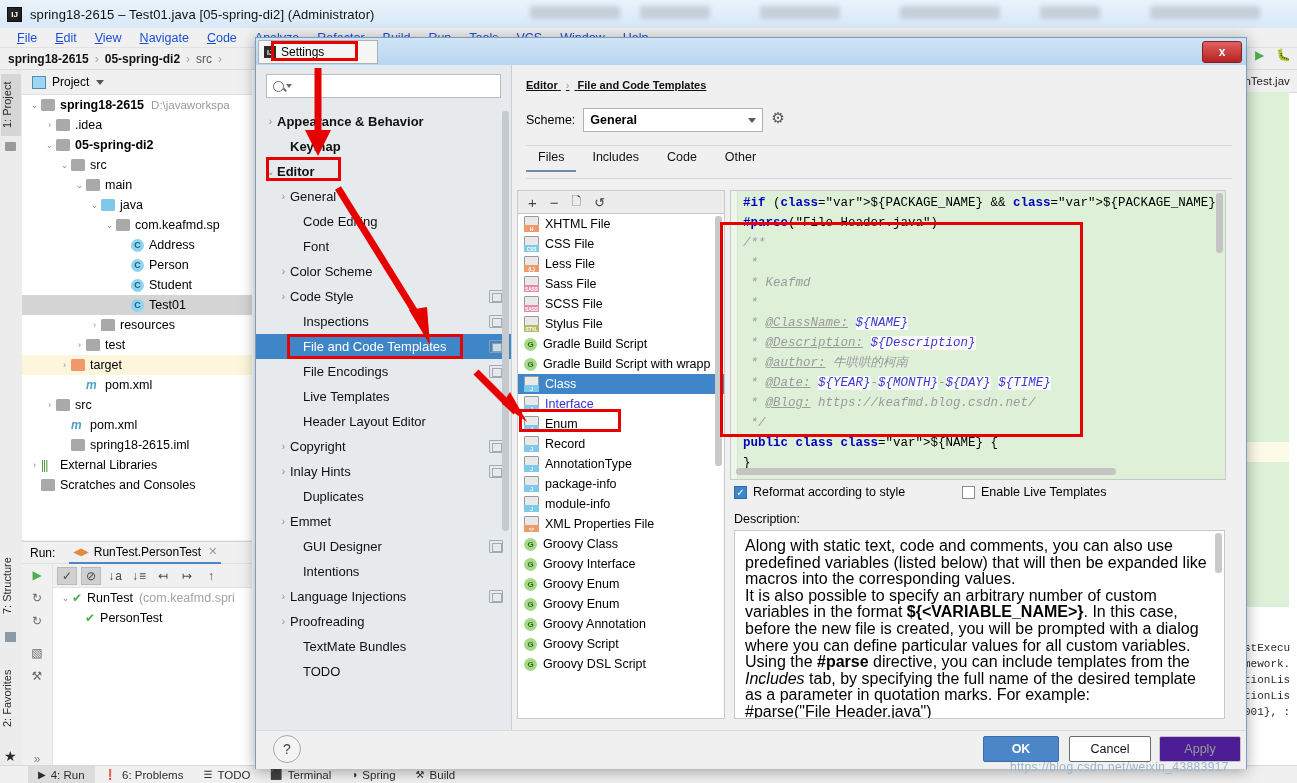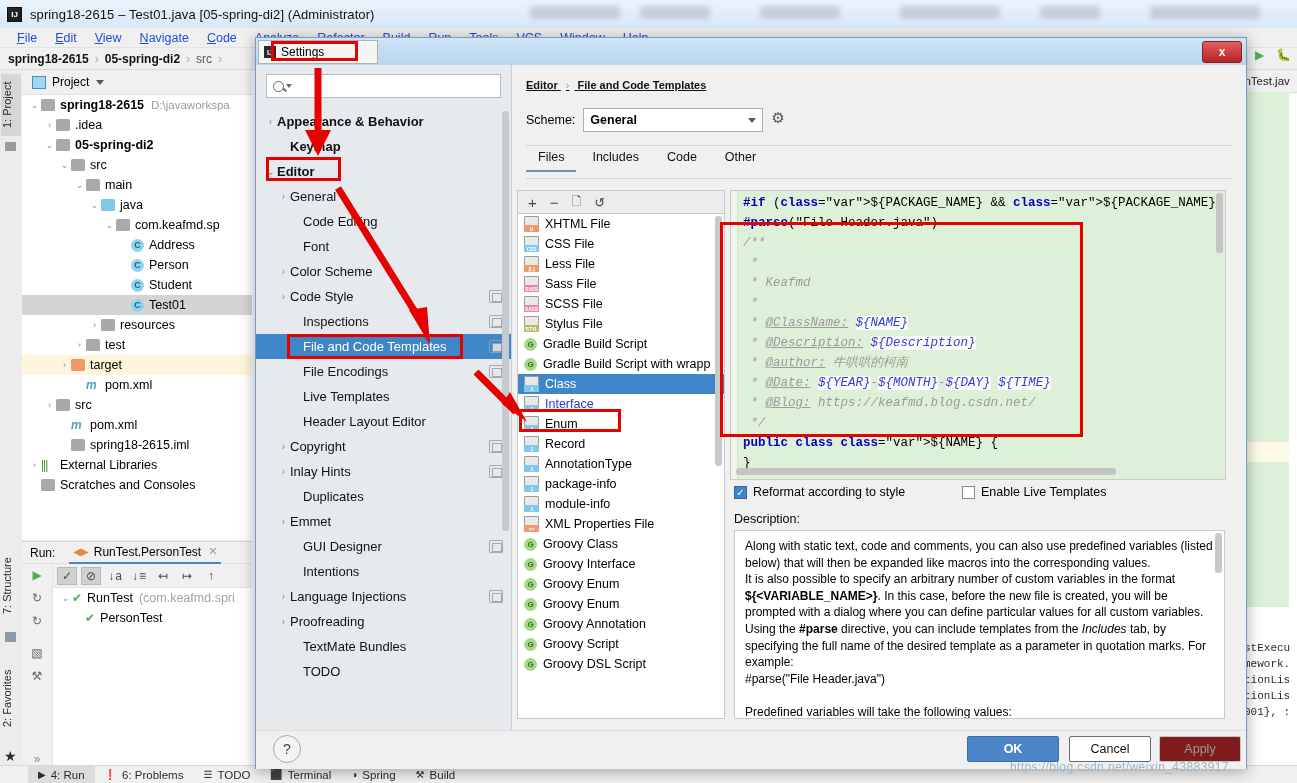--- a/index.html
+++ b/index.html
@@ -199,23 +199,23 @@
   .cb.on{background:#3f86c8;border-color:#2f6ba6;color:#fff;font-size:10px;display:flex;align-items:center;justify-content:center;}
   .desc-scroll{position:absolute;right:2px;top:2px;width:7px;height:40px;background:#c9c9c9;border-radius:3px;}
 
   
   .dlg-footer{position:absolute;left:0;top:692px;width:990px;height:38px;background:#f0f0f0;border-top:1px solid #dcdcdc;}
   .helpbtn{position:absolute;left:17px;top:4px;width:26px;height:26px;border-radius:50%;
     border:1px solid #a8a8a8;background:#f4f4f4;display:flex;align-items:center;justify-content:center;
     font-size:14px;color:#444;}
   .btn{position:absolute;top:5px;height:26px;display:flex;align-items:center;justify-content:center;
     font-size:12.5px;border-radius:2px;box-sizing:border-box;}
-  .btn.ok{right:187px;width:92px;background:#4a86c8;border:1px solid #3a6ea8;color:#fff;font-weight:bold;}
+  .btn.ok{right:187px;width:76px;background:#4a86c8;border:1px solid #3a6ea8;color:#fff;font-weight:bold;}
   .btn.cancel{right:95px;width:82px;background:#fff;border:1px solid #6a6a6a;color:#111;}
-  .btn.apply{right:5px;width:82px;background:#7f1d1d;border:1px solid #c4c4c4;color:#9a9a9a;}
+  .btn.apply{right:5px;width:82px;background:#4c1d95;border:1px solid #c4c4c4;color:#9a9a9a;}
 
   
   .rbox{position:absolute;border:3px solid #e60000;box-sizing:border-box;pointer-events:none;}
   .watermark{position:absolute;left:1010px;top:760px;font-size:12px;color:#9bb6cc;letter-spacing:.4px;}
 </style>
 </head>
 <body>
 
 <div id="ide">
 
@@ -769,21 +769,21 @@
         <span class="cb on">✓</span>
         <span>Reformat according to style</span>
       </div>
       <div style="position:absolute;left:450px;top:420px;display:flex;align-items:center;font-size:12.5px;">
         <span class="cb"></span>
         <span>Enable Live Templates</span>
       </div>
 
       <div style="position:absolute;left:222px;top:447px;font-size:12.5px;">Description:</div>
 
-      <div style="position:absolute;left:222px;top:465px;width:491px;height:189px;background:#fff;border:1px solid #c9c9c9;box-sizing:border-box;padding:7px 10px;font-size:12px;line-height:16.6px;overflow:hidden;">
+      <div style="position:absolute;left:222px;top:465px;width:491px;height:189px;background:#fff;border:1px solid #c9c9c9;box-sizing:border-box;padding:7px 10px;font-size:16px;line-height:16.6px;overflow:hidden;">
         <div id="desc-body">
             <div>Along with static text, code and comments, you can also use predefined variables (listed below) that will then be expanded like macros into the corresponding values.</div>
             <div>It is also possible to specify an arbitrary number of custom variables in the format <b>${&lt;VARIABLE_NAME&gt;}</b>. In this case, before the new file is created, you will be prompted with a dialog where you can define particular values for all custom variables.</div>
             <div>Using the <b>#parse</b> directive, you can include templates from the <i>Includes</i> tab, by specifying the full name of the desired template as a parameter in quotation marks. For example:</div>
             <div>#parse("File Header.java")</div>
             <div>&nbsp;</div>
             <div>Predefined variables will take the following values:</div>
           </div>
         <div class="desc-scroll"></div>
       </div>

